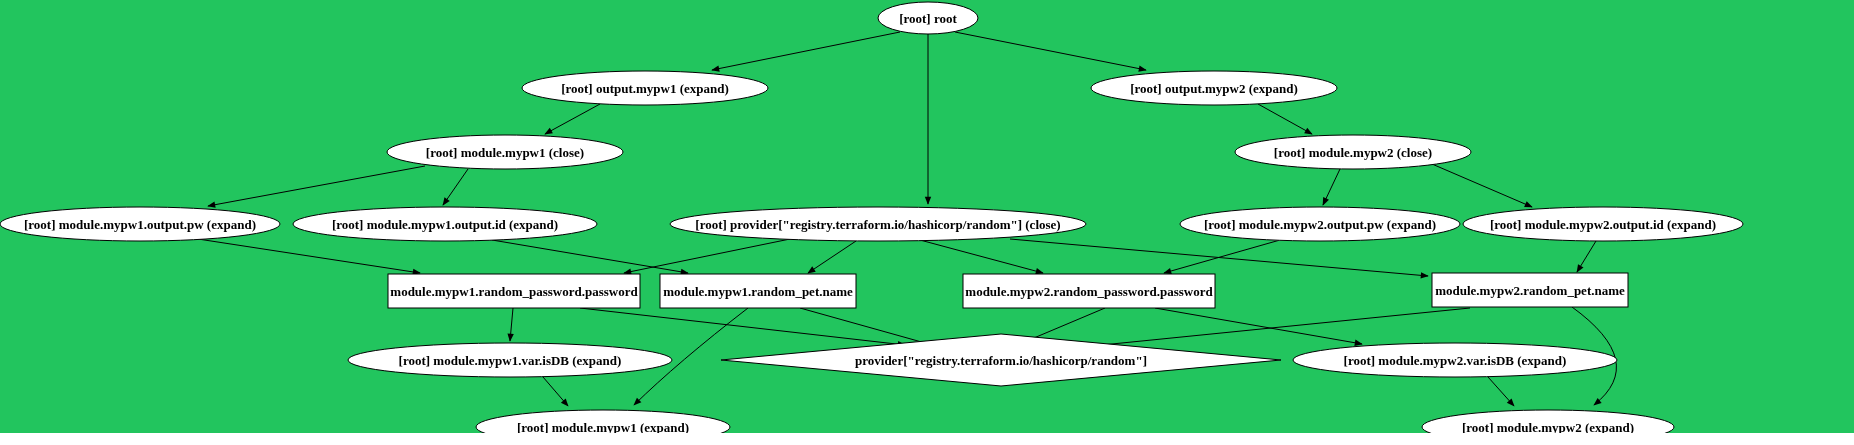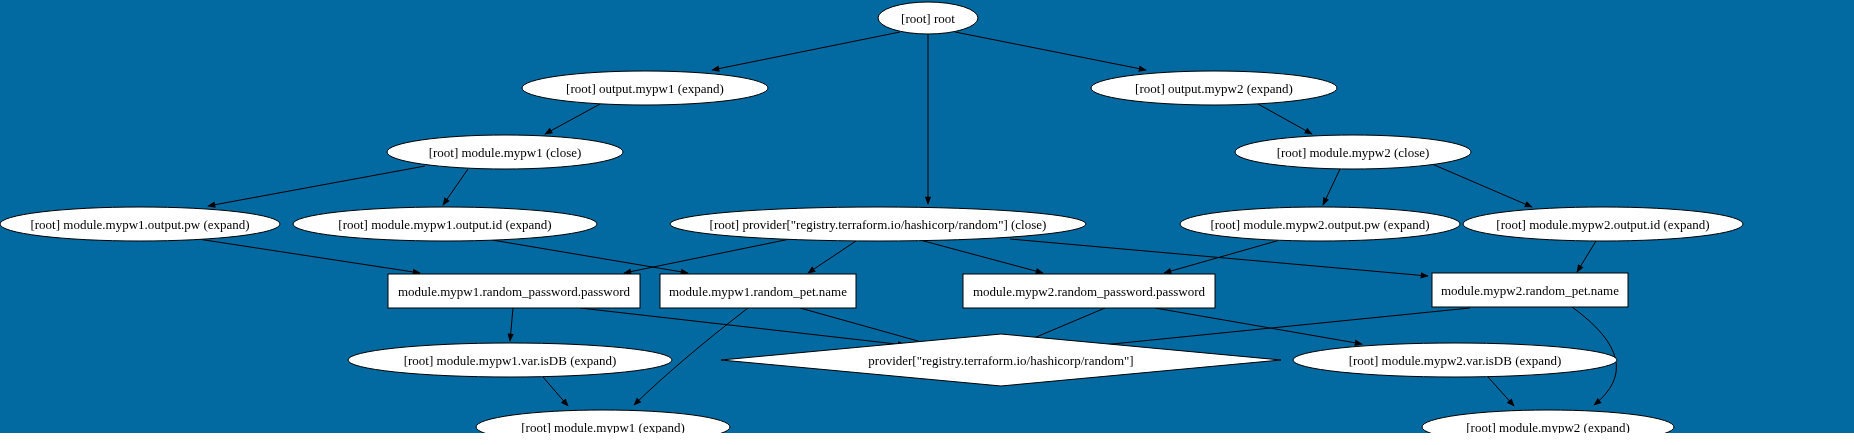--- a/index.html
+++ b/index.html
@@ -1,16 +1,16 @@
 <!DOCTYPE html>
 <html><head>
 <meta charset="utf-8">
 <style>
   html, body { margin: 0; padding: 0; background: #ffffff; }
-  #graph-wrap { width: 1854px; height: 433px; position: relative; background: #0369a1; }
+  #graph-wrap { width: 1854px; height: 433px; position: relative; background: #22c55e; font-weight: bold; }
   svg { display: block; }
   text {
     font-family: "Liberation Serif", "DejaVu Serif", serif;
     font-size: 13px;
     fill: #000000;
   }
 </style>
 </head>
 <body>
 

